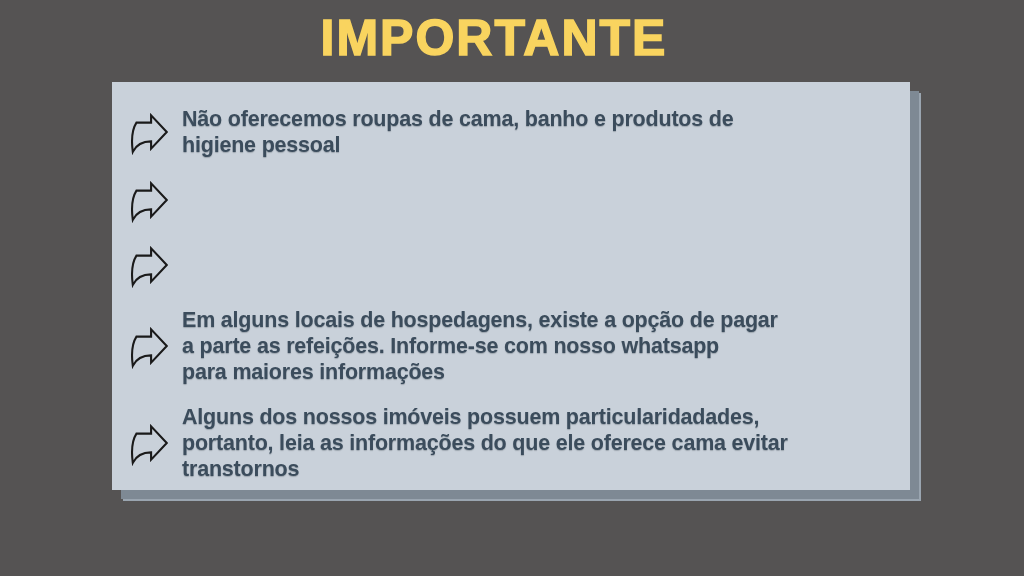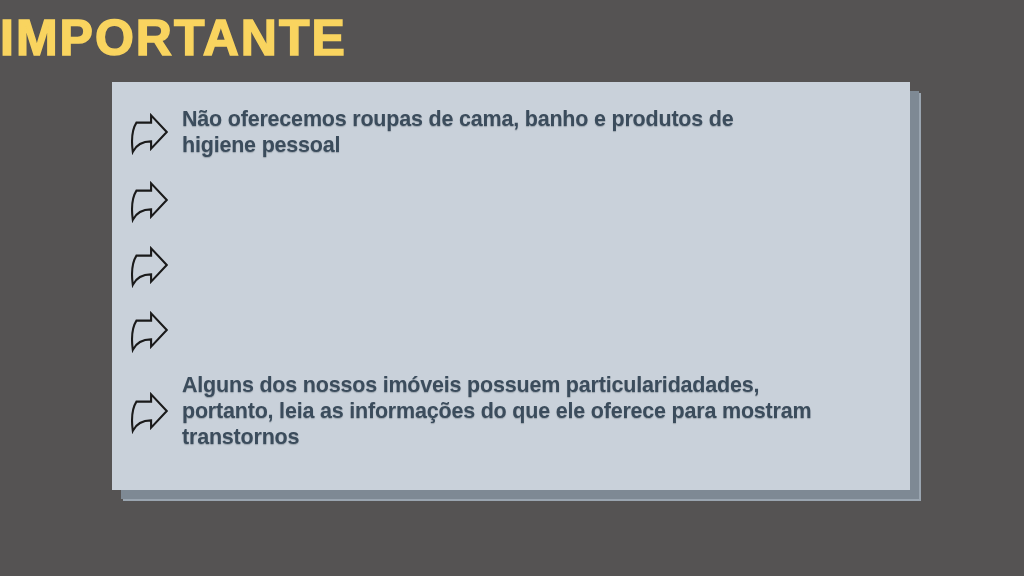--- a/index.html
+++ b/index.html
@@ -14,21 +14,21 @@
     height: 576px;
     background: #555353;
     overflow: hidden;
   }
   .title {
     position: absolute;
     top: 12px;
     left: 0;
     width: 988px;
     margin: 0;
-    text-align: left;
+    text-align: center;
     font-size: 50px;
     line-height: 52px;
     font-weight: bold;
     letter-spacing: 2px;
     color: #f9d45f;
     -webkit-text-stroke: 1.5px #f9d45f;
   }
   .panel {
     position: absolute;
     left: 112px;
@@ -100,27 +100,30 @@
         </svg>
       </span>
     </div>
 
     <div class="item">
       <span class="icon">
         <svg width="42" height="46" viewBox="0 0 40 44" fill="none" xmlns="http://www.w3.org/2000/svg">
           <path d="M8 13 L22 13 L22 6 L37 22 L22 38 L22 31 C13 31 8 34 4.5 41 C3 30 3.5 20 8 13 Z" stroke="#1a1a1a" stroke-width="2" fill="none" stroke-linejoin="miter"></path>
         </svg>
       </span>
+      <p class="txt">Em alguns locais de hospedagens, existe a opção de pagar
+a parte  as refeições. Informe-se com nosso whatsapp
+para maiores informações</p>
     </div>
 
     <div class="item">
       <span class="icon">
         <svg width="42" height="46" viewBox="0 0 40 44" fill="none" xmlns="http://www.w3.org/2000/svg">
           <path d="M8 13 L22 13 L22 6 L37 22 L22 38 L22 31 C13 31 8 34 4.5 41 C3 30 3.5 20 8 13 Z" stroke="#1a1a1a" stroke-width="2" fill="none" stroke-linejoin="miter"></path>
         </svg>
       </span>
       <p class="txt">Alguns dos nossos imóveis possuem particularidadades,
-portanto, leia as informações do que ele oferece para mostram
+portanto, leia as informações do que ele oferece cama evitar
 transtornos</p>
     </div>
 
   </div>
 </div>
 
 </body></html>

